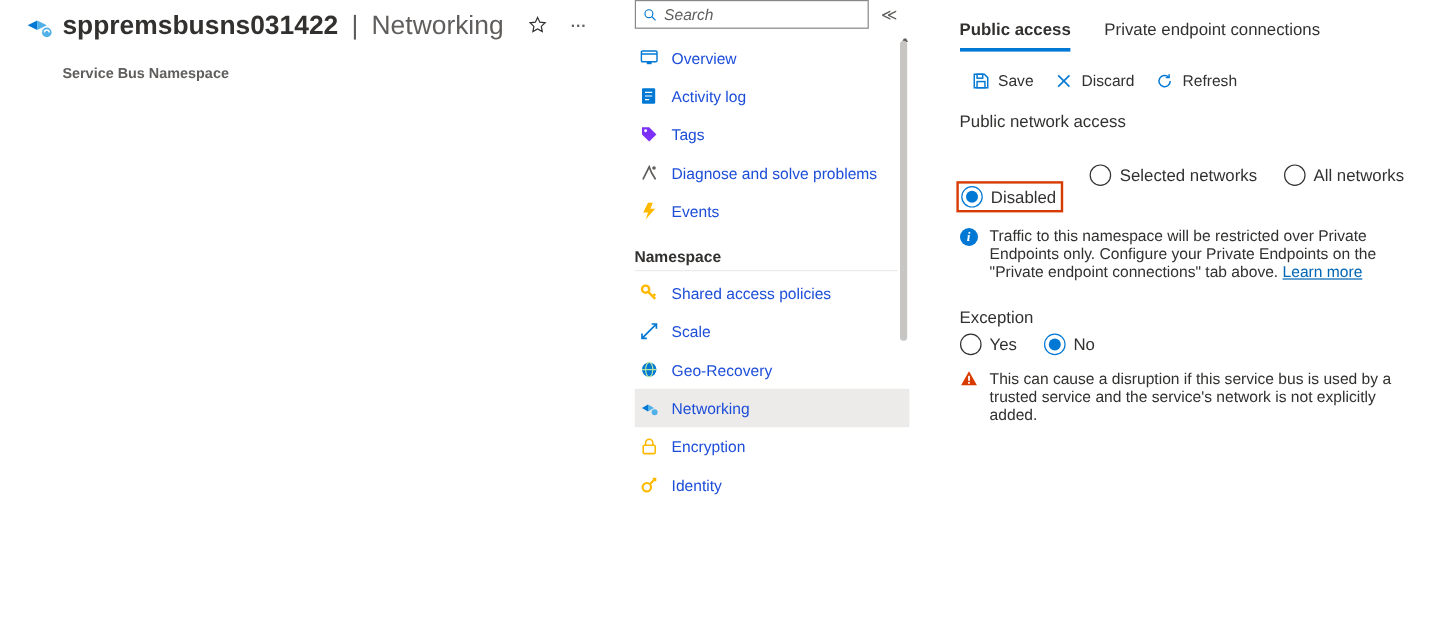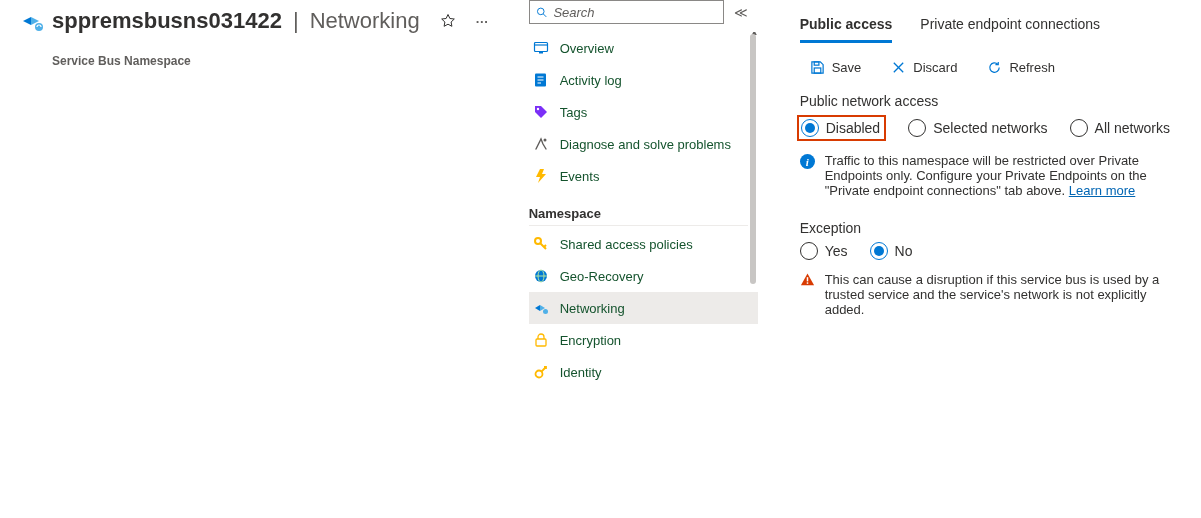--- a/index.html
+++ b/index.html
@@ -18,40 +18,40 @@
     .sidebar { width: 249px; flex-shrink: 0; display: flex; flex-direction: column; padding-left: 20px; position: relative; }
     .search-row { display: flex; align-items: center; gap: 10px; padding-right: 10px; margin-bottom: 8px; }
     .search-box { flex: 1; display: flex; align-items: center; border: 1px solid #8a8886; height: 24px; padding: 0 6px; background: #fff; }
     .search-box input { border: none; outline: none; font-size: 13px; width: 100%; margin-left: 6px; color: #323130; }
     .search-box input::placeholder { color: #605e5c; font-style: italic; }
     .collapse-icon { cursor: pointer; color: #605e5c; font-size: 13px; }
     .nav-list { flex: 1; overflow: hidden; position: relative; }
     .nav-item { display: flex; align-items: center; height: 32px; padding-left: 4px; cursor: pointer; margin-left: -20px; padding-left: 24px; }
     .nav-item.selected { background: #edebe9; }
     .nav-item .nav-icon { width: 16px; height: 16px; margin-right: 11px; flex-shrink: 0; display: flex; align-items: center; justify-content: center; }
-    .nav-item .nav-label { font-size: 13px; color: #14532d; }
+    .nav-item .nav-label { font-size: 13px; color: #1d4ed8; }
     .nav-group { font-size: 13px; font-weight: 600; color: #323130; padding: 14px 0 4px 0; border-bottom: 1px solid #edebe9; margin-bottom: 2px; margin-right: 10px; }
     .scrollbar-track { position: absolute; right: 0; top: 0; bottom: 0; width: 8px; }
     .scrollbar-thumb { position: absolute; left: 0; width: 6px; background: #c8c6c4; border-radius: 3px; }
     .main { flex: 1; padding: 0 20px 0 42px; overflow: hidden; position: relative; }
     .tabs { display: flex; gap: 28px; border-bottom: 1px solid transparent; margin-top: 8px; }
     .tab { padding: 8px 0; cursor: pointer; font-size: 14px; color: #323130; border-bottom: 3px solid transparent; }
     .tab.active { border-bottom-color: #0078d4; font-weight: 600; color: #323130; }
-    .toolbar { display: flex; gap: 30px; padding: 16px 0 18px 10px; align-items: center; }
+    .toolbar { display: flex; gap: 18px; padding: 16px 0 18px 10px; align-items: center; }
     .toolbar-btn { display: flex; align-items: center; gap: 7px; cursor: pointer; font-size: 13px; color: #323130; }
     .toolbar-btn svg { width: 15px; height: 15px; }
     .section-label { font-size: 14px; color: #323130; margin-bottom: 6px; }
     .radio-row { display: flex; gap: 22px; align-items: center; margin-bottom: 12px; }
     .radio-opt { display: flex; align-items: center; gap: 7px; cursor: pointer; }
     .radio-outer { width: 18px; height: 18px; border: 1px solid #323130; border-radius: 50%; display: flex; align-items: center; justify-content: center; }
     .radio-opt.checked .radio-outer { border-color: #0078d4; }
     .radio-inner { width: 10px; height: 10px; border-radius: 50%; background: #0078d4; display: none; }
     .radio-opt.checked .radio-inner { display: block; }
     .radio-opt .rlabel { font-size: 14px; }
-    .highlight-box { border: 2px solid #d83b01; padding: 2px 4px 2px 2px; display: inline-flex; margin-left: -3px; }
+    .highlight-box { border: 2px solid #d83b01; padding: 2px 4px 2px 2px; display: inline-flex; margin-left: -3px; margin-top: 36px; }
     .info-row { display: flex; gap: 10px; align-items: flex-start; margin-bottom: 22px; font-size: 13px; }
     .info-icon-circle { width: 15px; height: 15px; border-radius: 50%; background: #0078d4; color: #fff; display: flex; align-items: center; justify-content: center; font-size: 11px; font-style: italic; font-family: Georgia, serif; font-weight: 600; flex-shrink: 0; margin-top: 1px; }
     .warn-icon { flex-shrink: 0; }
     .link { color: #0065b3; text-decoration: underline; cursor: pointer; }
     .sub-question { font-size: 14px; color: #323130; margin-bottom: 6px; }
     .scroll-arrow { position:absolute; right:1px; color:#605e5c; font-size:10px; }
     svg { display: block; }
   </style>
 </head>
 <body>
@@ -152,20 +152,28 @@
                 <circle cx="5" cy="5" r="3" fill="none" stroke="#ffb900" stroke-width="2"></circle>
                 <line x1="7" y1="7" x2="13" y2="13" stroke="#ffb900" stroke-width="2"></line>
                 <line x1="11" y1="11" x2="13" y2="9" stroke="#ffb900" stroke-width="2"></line>
               </svg>
             </span>
           <span class="nav-label">Shared access policies</span>
         </div>
         <div class="nav-item">
           <span class="nav-icon">
               <svg width="16" height="16" viewBox="0 0 16 16">
+                <path d="M2 14 L8 8 M8 8 L14 2 M10 2 H14 V6 M2 10 V14 H6" fill="none" stroke="#0078d4" stroke-width="1.4"></path>
+              </svg>
+            </span>
+          <span class="nav-label">Scale</span>
+        </div>
+        <div class="nav-item">
+          <span class="nav-icon">
+              <svg width="16" height="16" viewBox="0 0 16 16">
                 <circle cx="8" cy="8" r="6" fill="#0078d4"></circle>
                 <ellipse cx="8" cy="8" rx="3" ry="6" fill="none" stroke="#b3e5a1" stroke-width="1"></ellipse>
                 <line x1="2" y1="8" x2="14" y2="8" stroke="#b3e5a1" stroke-width="1"></line>
               </svg>
             </span>
           <span class="nav-label">Geo-Recovery</span>
         </div>
         <div class="nav-item selected">
           <span class="nav-icon">
               <svg width="16" height="16" viewBox="0 0 16 16">

